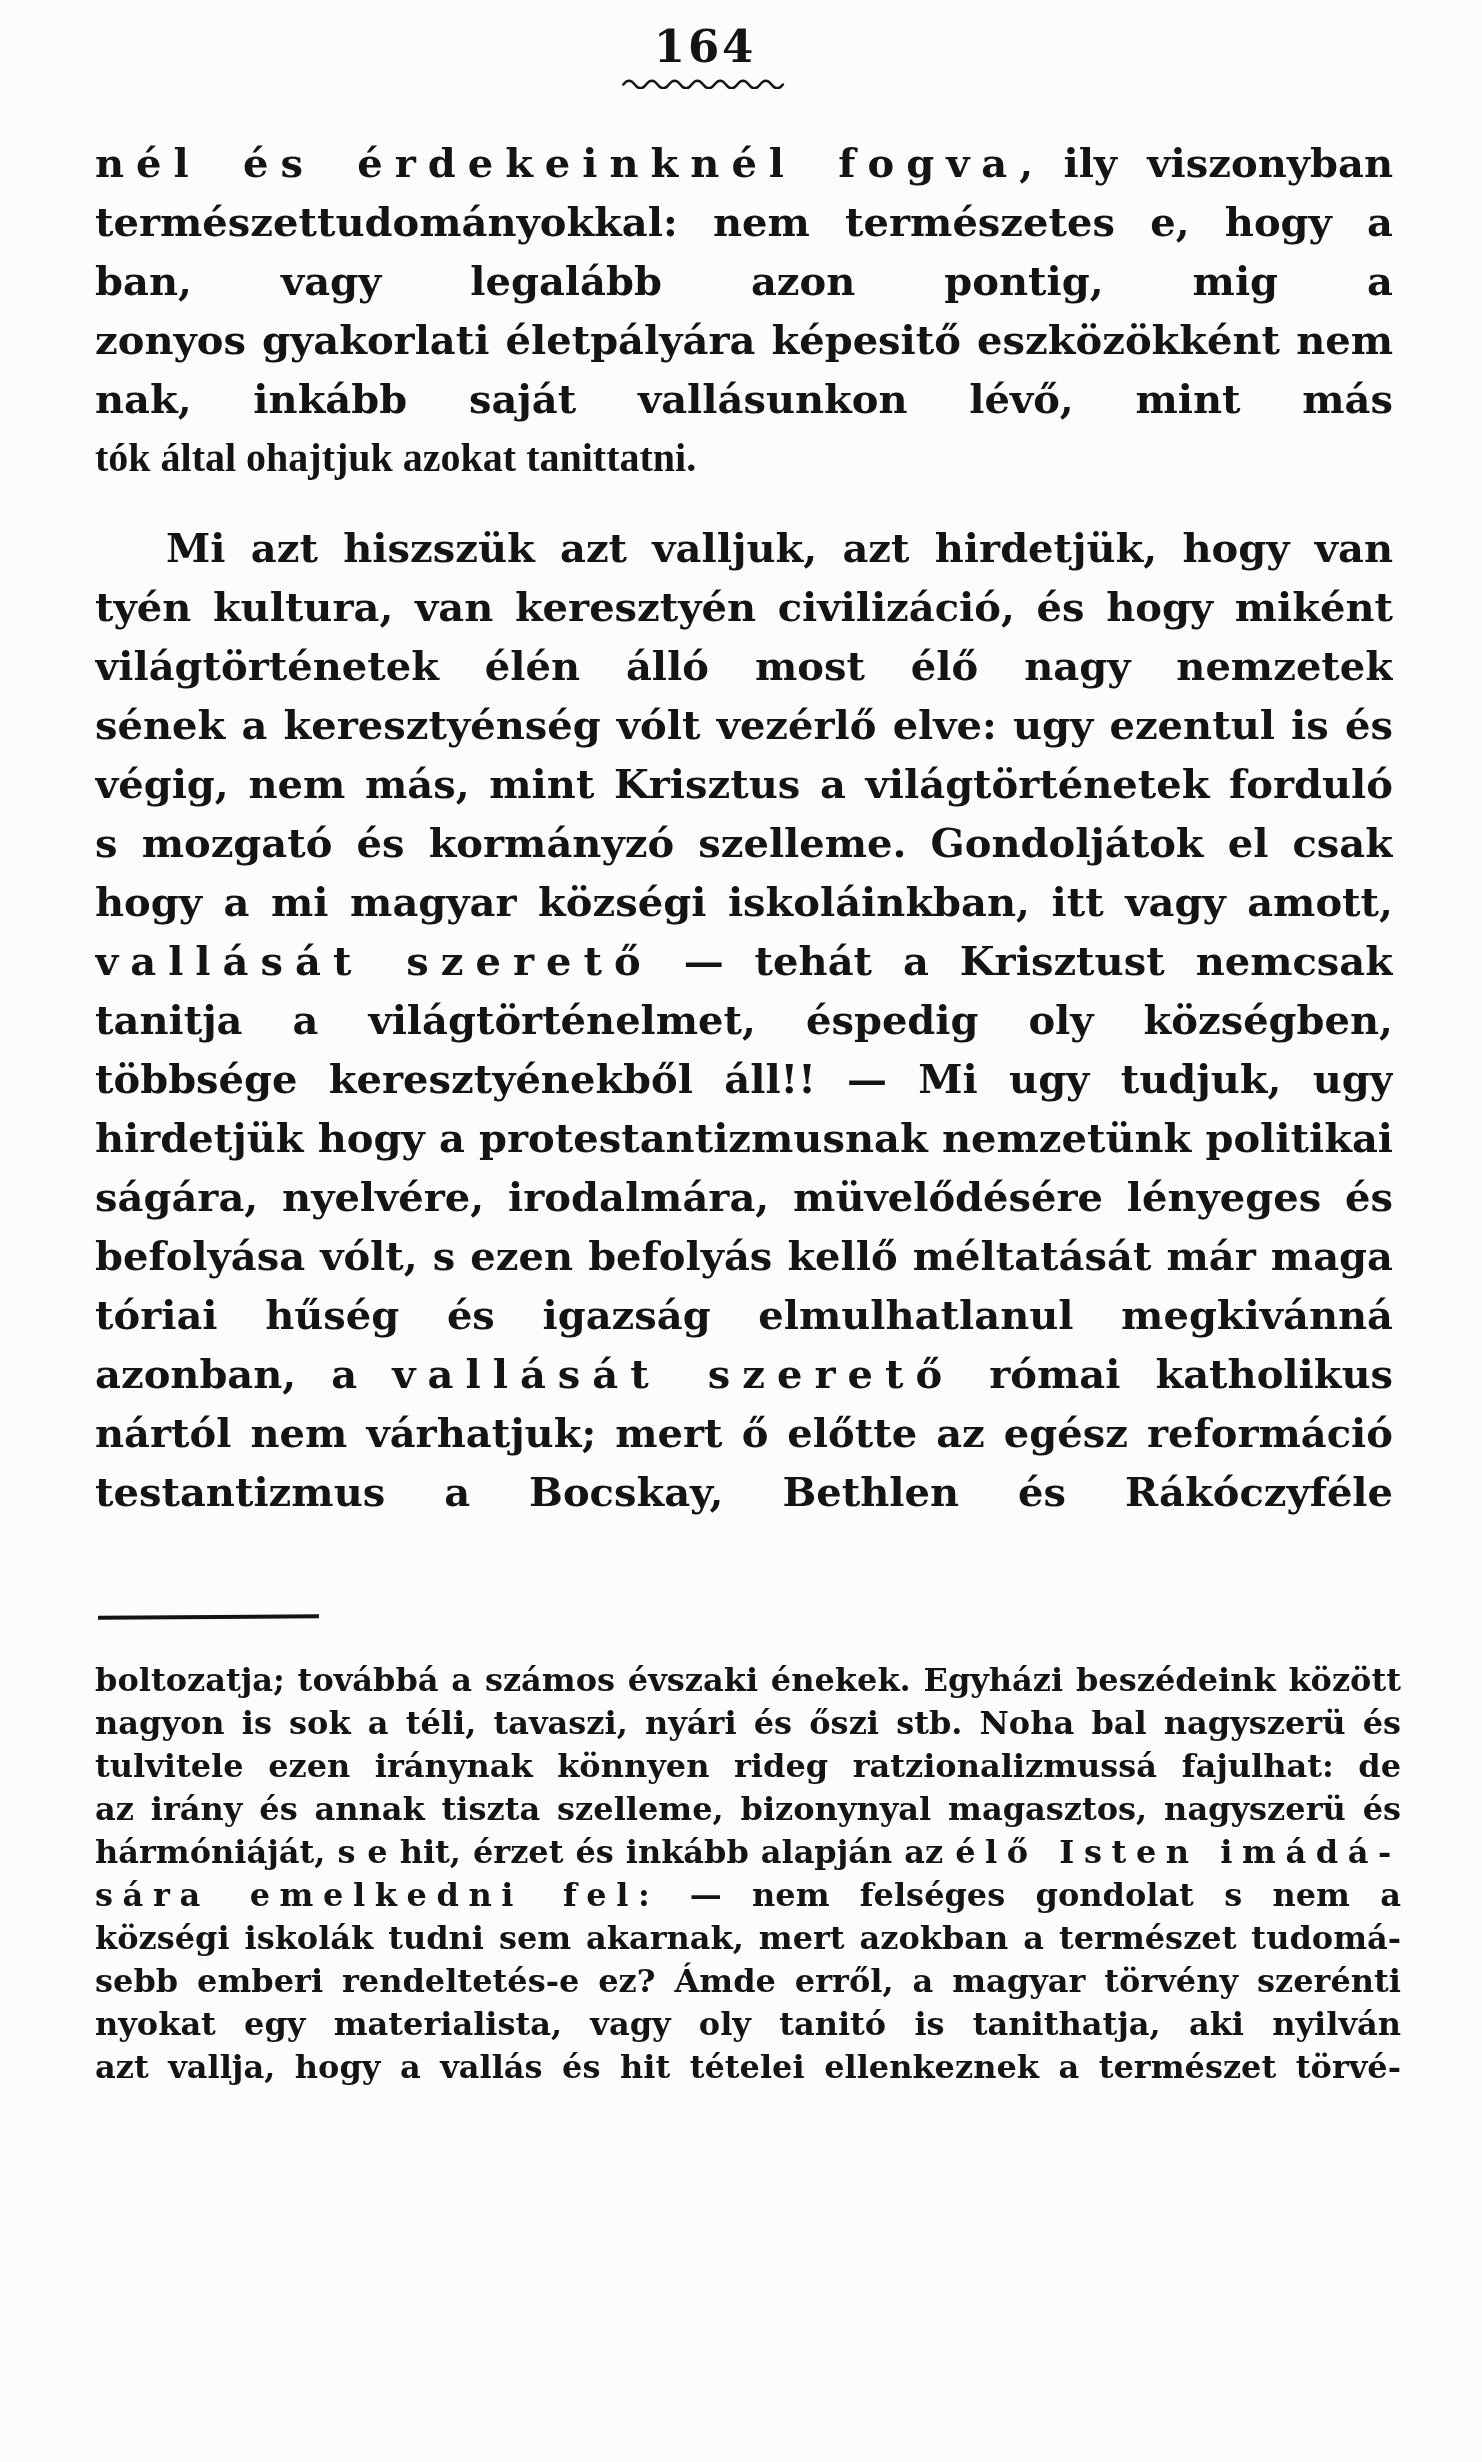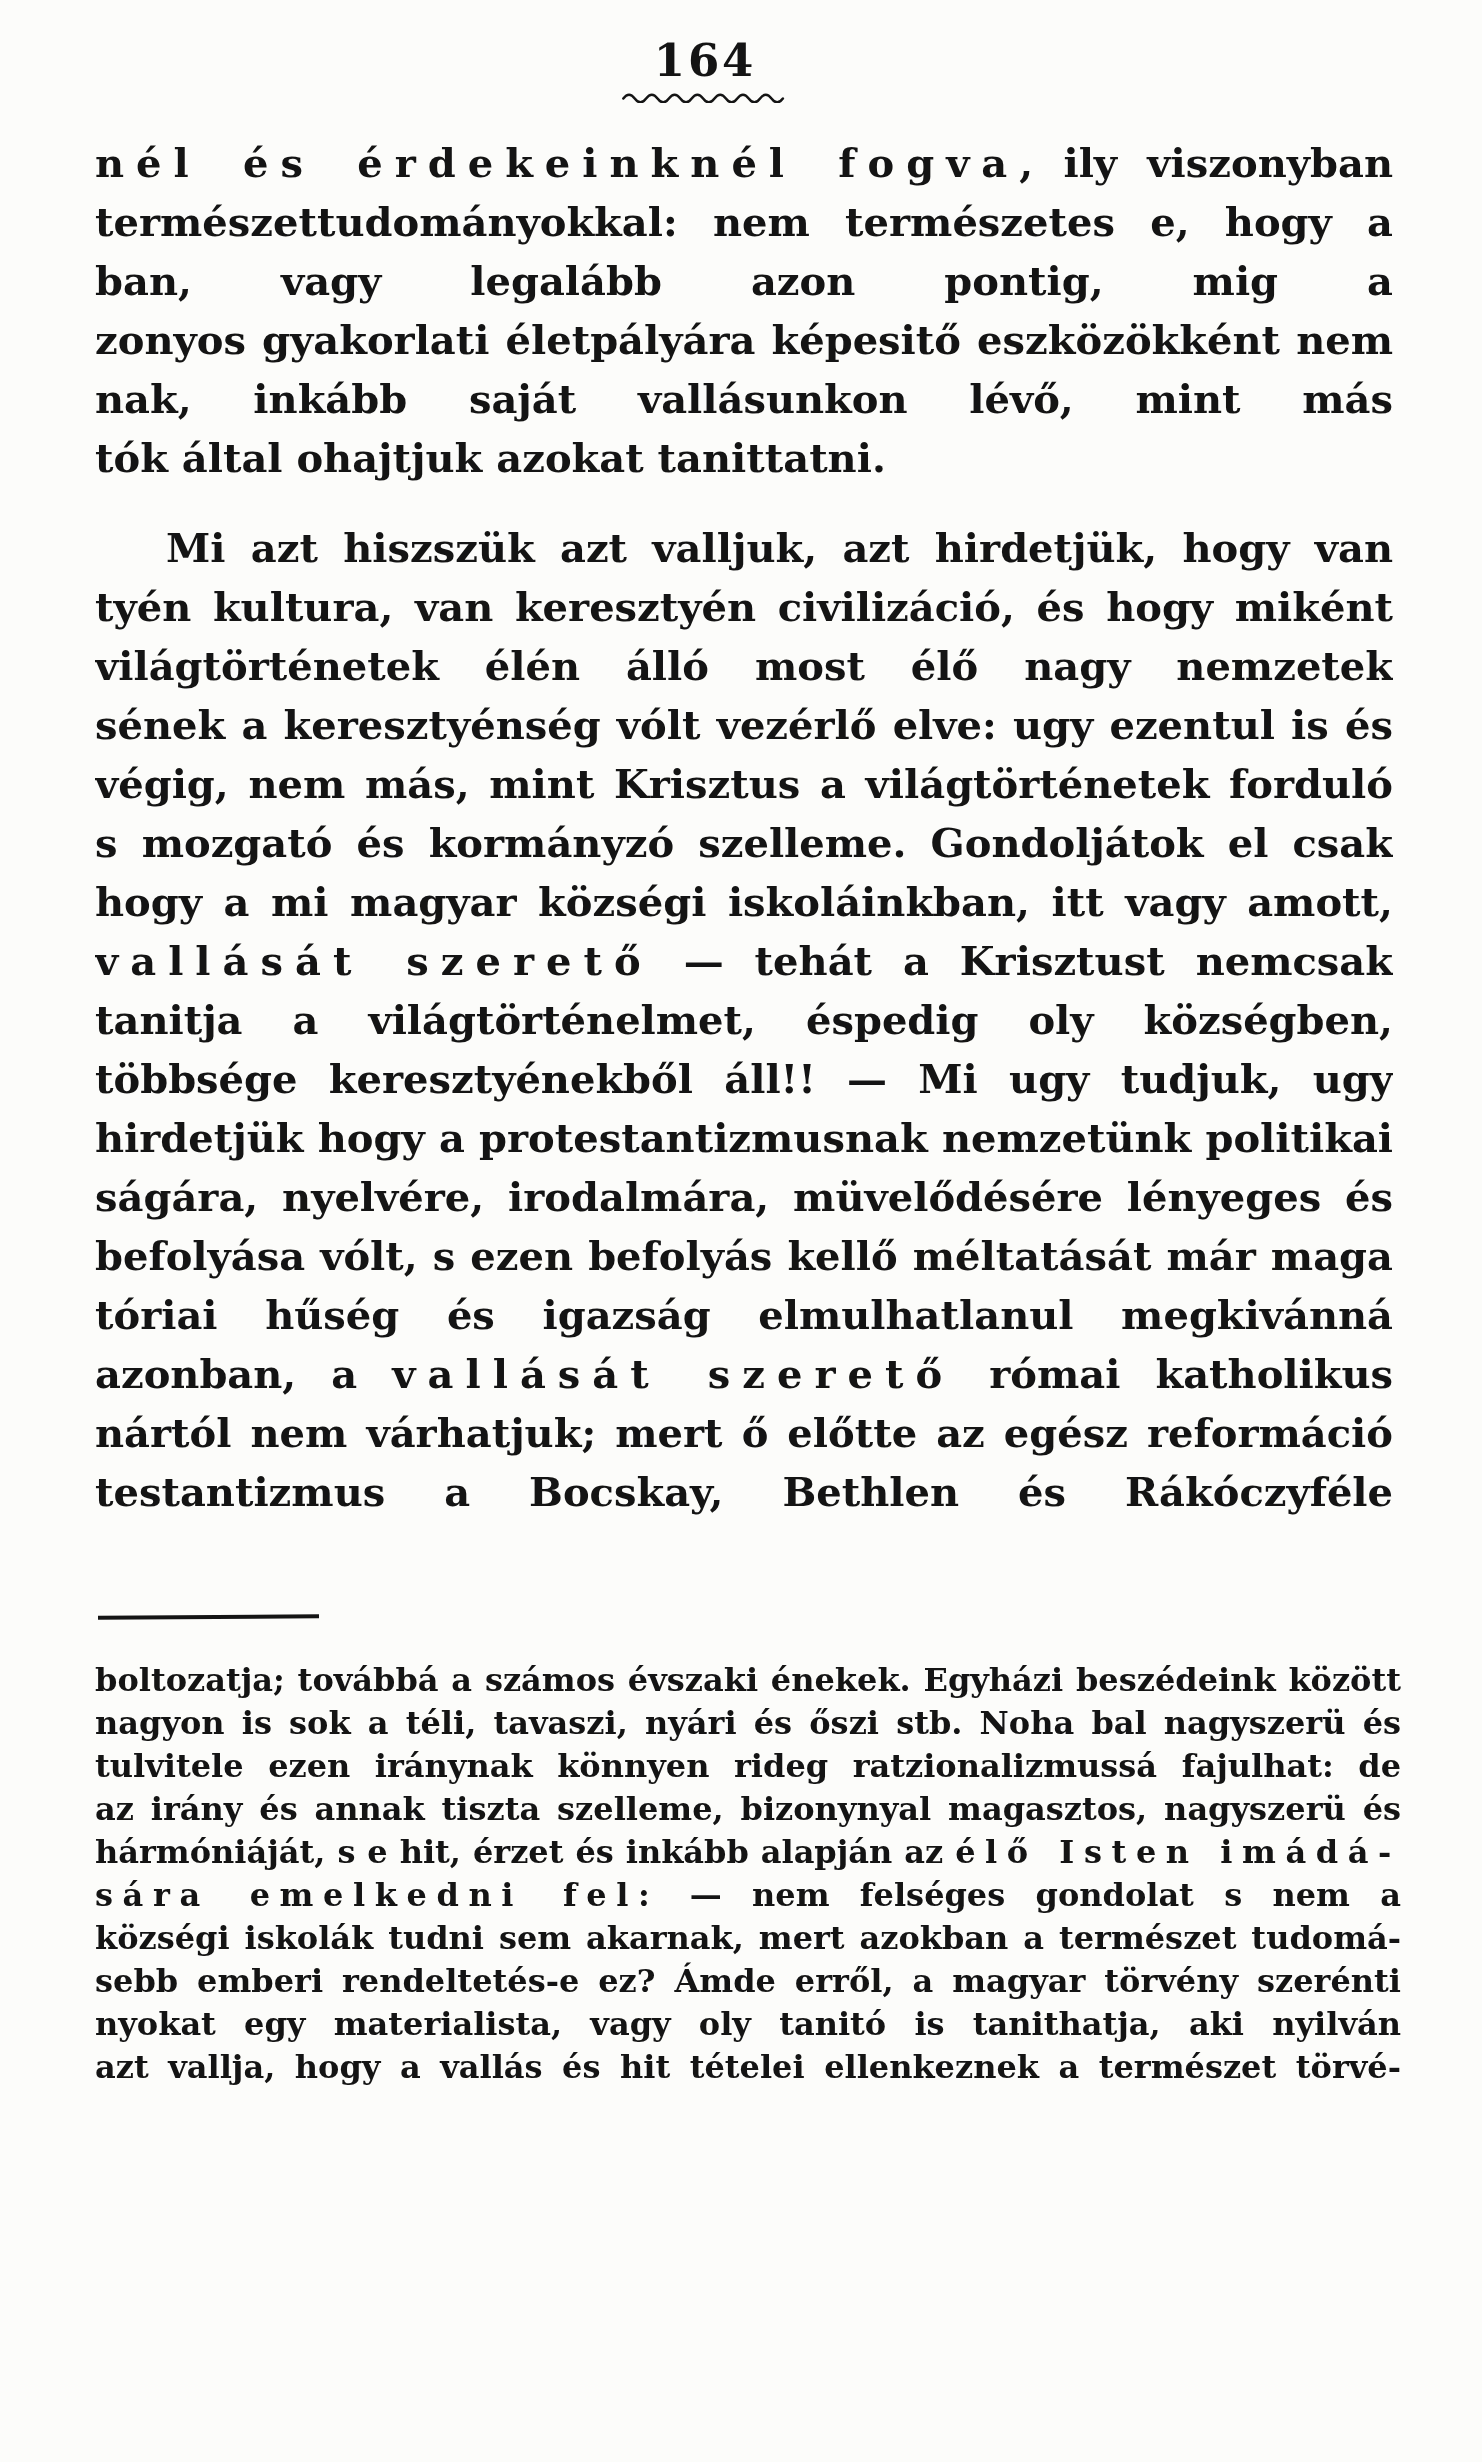--- a/index.html
+++ b/index.html
@@ -11,21 +11,21 @@
   .page {
     position: relative;
     width: 1482px; height: 2462px;
     background: var(--paper, #fcfcfa);
     color: var(--ink, #141414);
     font-weight: 700;
     overflow: hidden;
   }
   .header-wrap {
     position: absolute;
-    left: 95px; top: 36px; width: 1220px;
+    left: 95px; top: 22px; width: 1220px;
     text-align: center;
   }
   .page-number {
     font-size: 45px;
     letter-spacing: 2.9px;
     line-height: 50px;
   }
   .squiggle { display: block; margin: 3.8px auto 0; }
 
   .body-text {
@@ -34,21 +34,21 @@
     font-size: 40px;
   }
   .paragraph + .paragraph { margin-top: 30.5px; }
 
   .line {
     height: 59px; line-height: 59px;
     text-align: justify;
     text-align-last: justify;
     overflow: hidden;
   }
-  .line.last { text-align-last: left; }
+  .line.last { text-align-last: left; font-family: Liberation Serif, serif; }
   .line.indent { text-indent: 71px; }
   .em { letter-spacing: 0.30em; }
 
   .footnote-rule {
     position: absolute;
     left: 98px; top: 1615px;
     width: 221px; height: 3.8px;
     background: var(--ink, #151515);
     transform: rotate(-0.4deg);
   }

